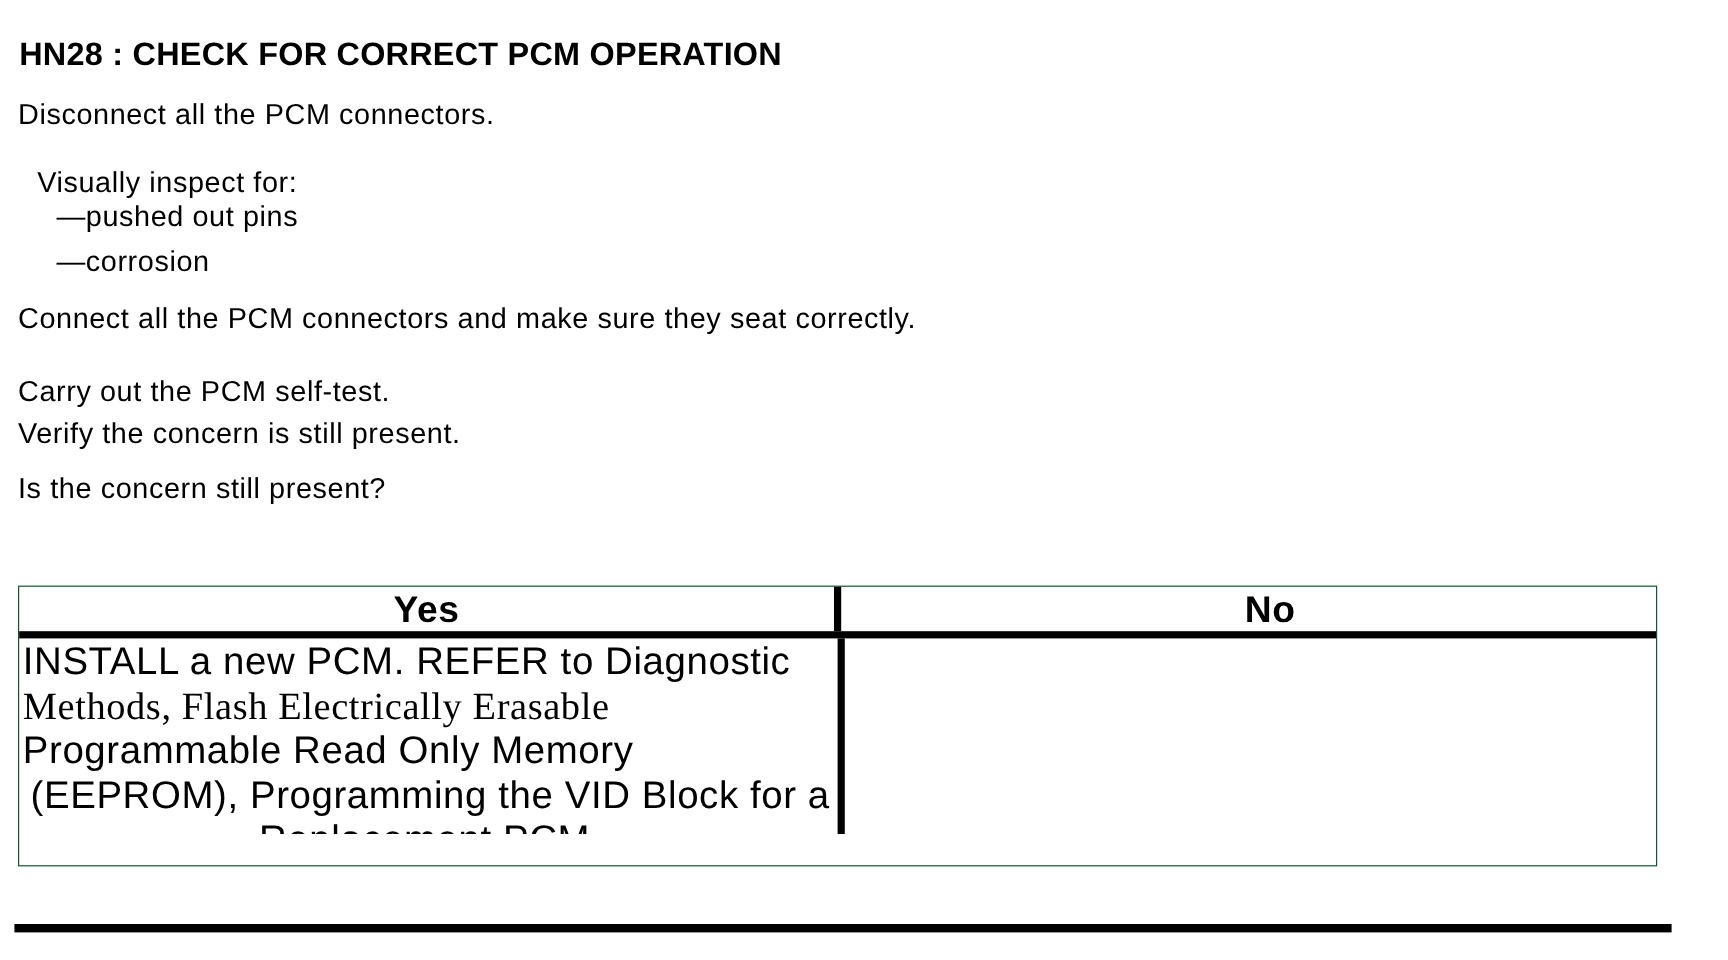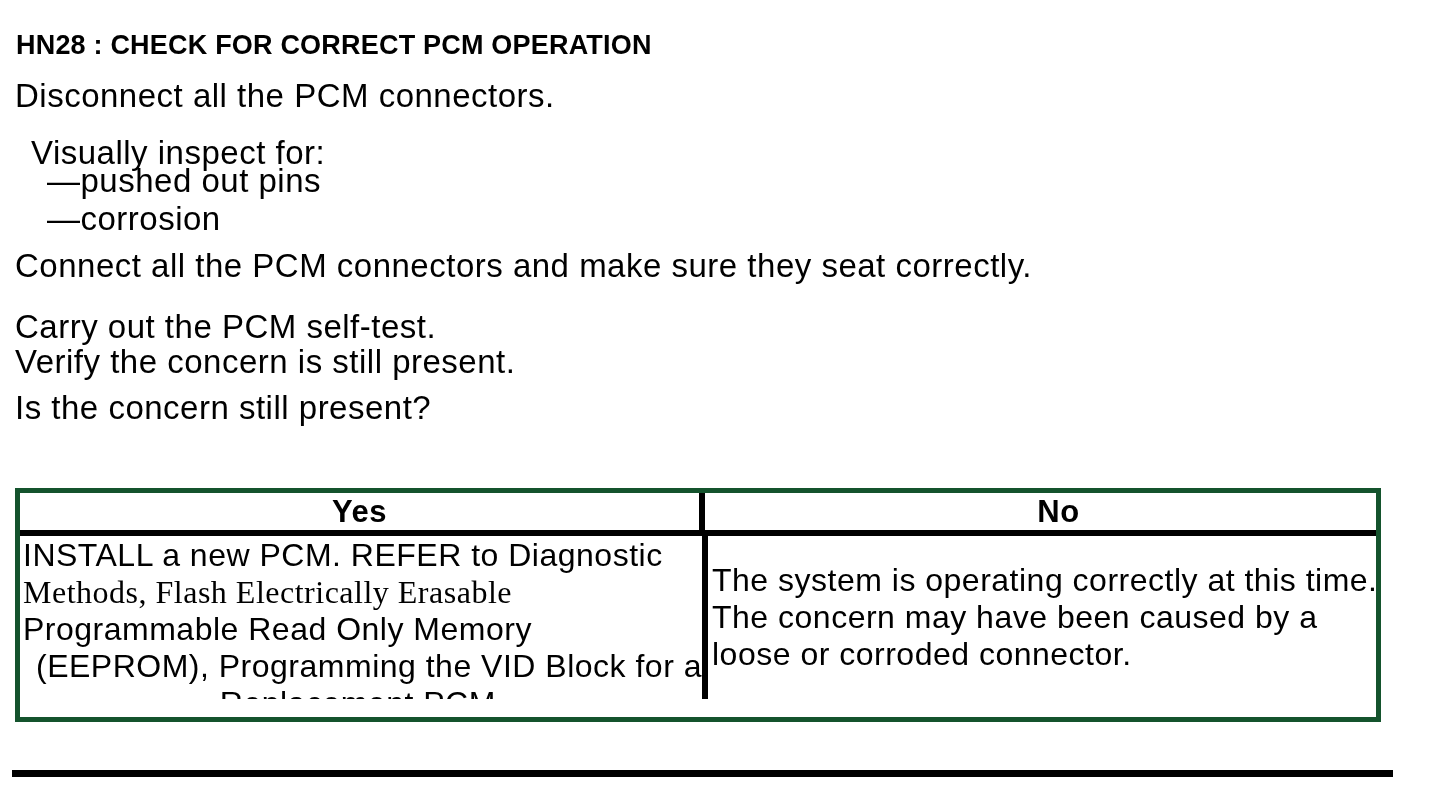--- a/index.html
+++ b/index.html
@@ -22,41 +22,41 @@
     top: 32px;
     font-size: 27px;
     font-weight: bold;
     line-height: 27px;
     letter-spacing: 0.2px;
     white-space: nowrap;
     margin: 0;
   }
 
   .body-text {
-    font-size: 33px;
+    font-size: 24px;
     line-height: 34px;
     letter-spacing: 0.5px;
     white-space: nowrap;
     margin: 0;
   }
   .step-disconnect   { left: 15px; top: 79px;  }
   .step-inspect      { left: 15px; top: 136px; margin-left: 16px; }
   .inspect-item-1    { left: 47px; top: 164px; }
   .inspect-item-2    { left: 47px; top: 202px; }
   .step-connect      { left: 15px; top: 249px; }
   .step-selftest     { left: 15px; top: 310px; }
   .step-verify       { left: 15px; top: 345px; }
   .step-question     { left: 15px; top: 391px; font-weight: normal; }
 
   .decision-table {
     left: 15px;
     top: 488px;
     width: 1366px;
     height: 234px;
-    border: 5px solid #14532d;
+    border: 1px solid #14532d;
     box-sizing: border-box;
   }
   .dt-row-header {
     display: flex;
     height: 37px;
     border-bottom: 6px solid #000000;
   }
   .dt-row-body {
     display: flex;
     height: 163px;
@@ -130,26 +130,21 @@
   <div class="abs decision-table">
     <div class="dt-row-header">
       <div class="dt-col-left dt-header-cell">Yes</div>
       <div class="dt-col-right dt-header-cell">No</div>
     </div>
     <div class="dt-row-body">
       <div class="dt-col-left dt-body-cell yes">
           <div class="cell-line" style="text-align: left;">INSTALL a new PCM. REFER to Diagnostic</div>
           <div class="cell-line" style="text-align: left; font-family: Liberation Serif, serif;">Methods, Flash Electrically Erasable</div>
           <div class="cell-line" style="text-align: left;">Programmable Read Only Memory</div>
-          <div class="cell-line" style="text-align: right;">(EEPROM), Programming the VID Block for a</div>
+          <div class="cell-line" style="text-align: center;">(EEPROM), Programming the VID Block for a</div>
           <div class="cell-line" style="text-align: center;">Replacement PCM.</div>
-        </div>
-      <div class="dt-col-right dt-body-cell no">
-          <div class="cell-line" style="text-align: left;">The system is operating correctly at this time.</div>
-          <div class="cell-line" style="text-align: left;">The concern may have been caused by a</div>
-          <div class="cell-line" style="text-align: left;">loose or corroded connector.</div>
         </div>
     </div>
   </div>
 
   <div class="abs bottom-rule"></div>
 
 </div>
 
 </body></html>

